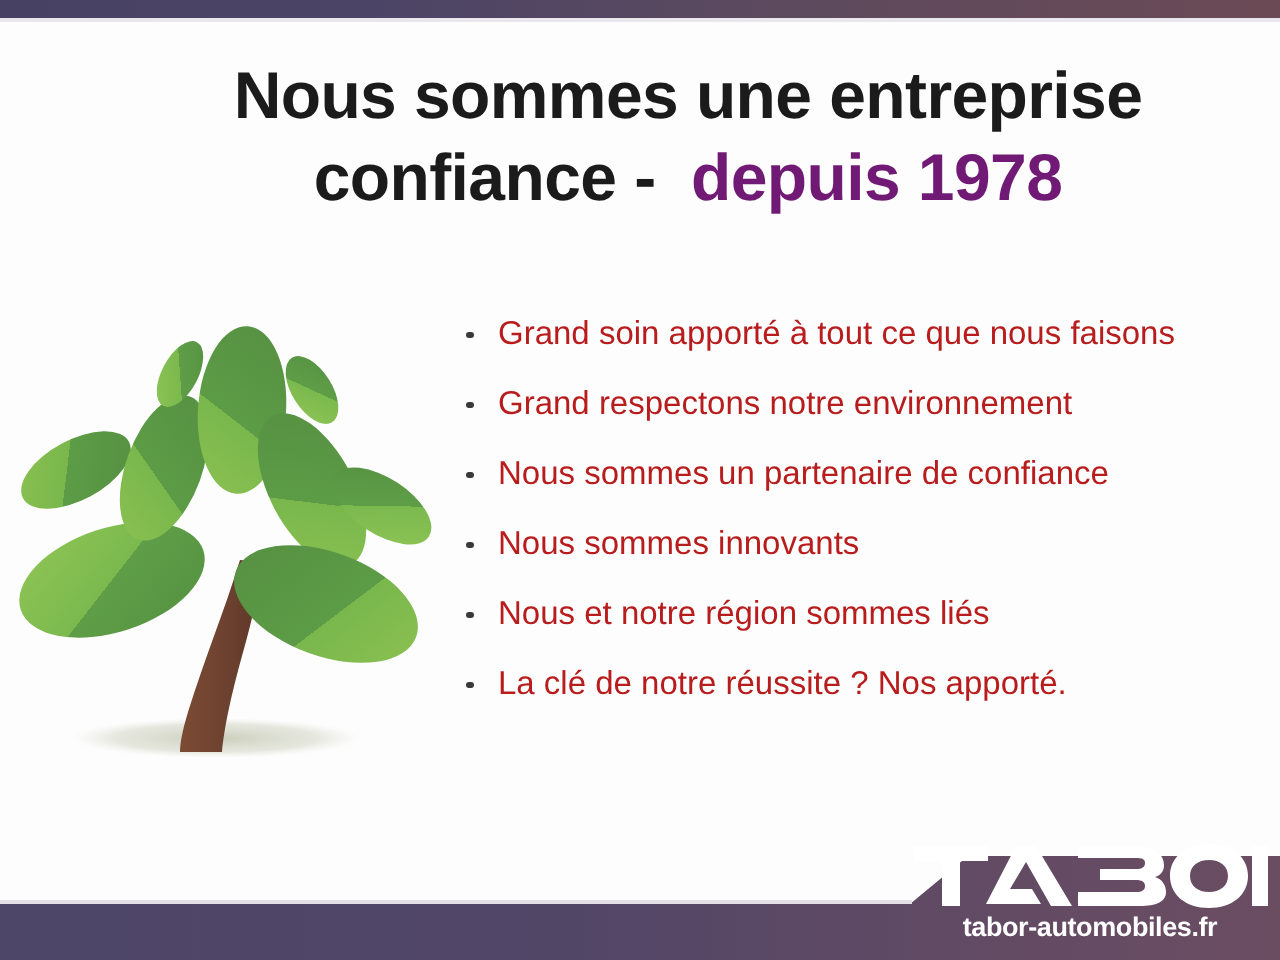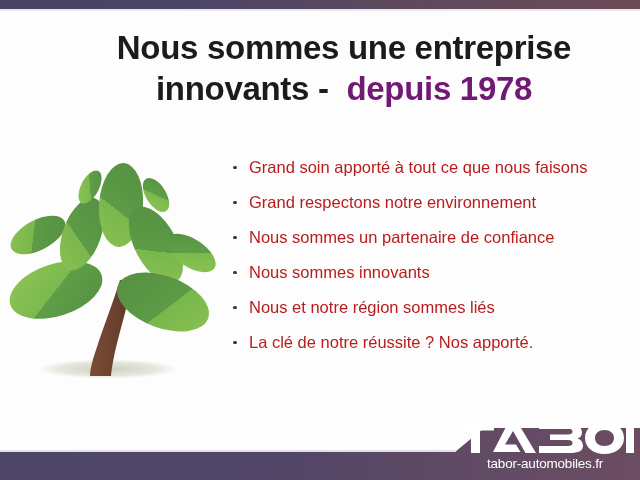--- a/index.html
+++ b/index.html
@@ -128,34 +128,35 @@
     display: block;
     height: 34px;
     margin-bottom: 1px;
   }
   .logo-tagline {
     display: block;
     color: #ffffff;
     font-size: 13.5px;
     letter-spacing: -0.2px;
     line-height: 16px;
+    font-weight: bold;
   }
 </style>
 </head>
 <body>
 
 <div id="slide">
 
   <div class="top-bar"></div>
   <div class="top-bar-hairline"></div>
 
   <div class="headline">
     <span class="headline-line1">Nous sommes une entreprise</span>
     <span class="headline-line2">
-      <span>innovants</span><span class="headline-dash"> </span><span class="headline-dash">-</span><span>&nbsp;&nbsp;</span><span class="headline-accent">depuis 1978</span>
+      <span>confiance</span><span class="headline-dash"> </span><span class="headline-dash">-</span><span>&nbsp;&nbsp;</span><span class="headline-accent">depuis 1978</span>
     </span>
   </div>
 
   <div class="tree">
     <svg width="212" height="238" viewBox="0 0 212 238" xmlns="http://www.w3.org/2000/svg">
       <defs>
         <linearGradient id="lfA" x1="0" y1="0" x2="1" y2="0.35">
           <stop offset="0%" stop-color="#8cc152"></stop>
           <stop offset="52%" stop-color="#79b74c"></stop>
           <stop offset="52%" stop-color="#5d9c46"></stop>

